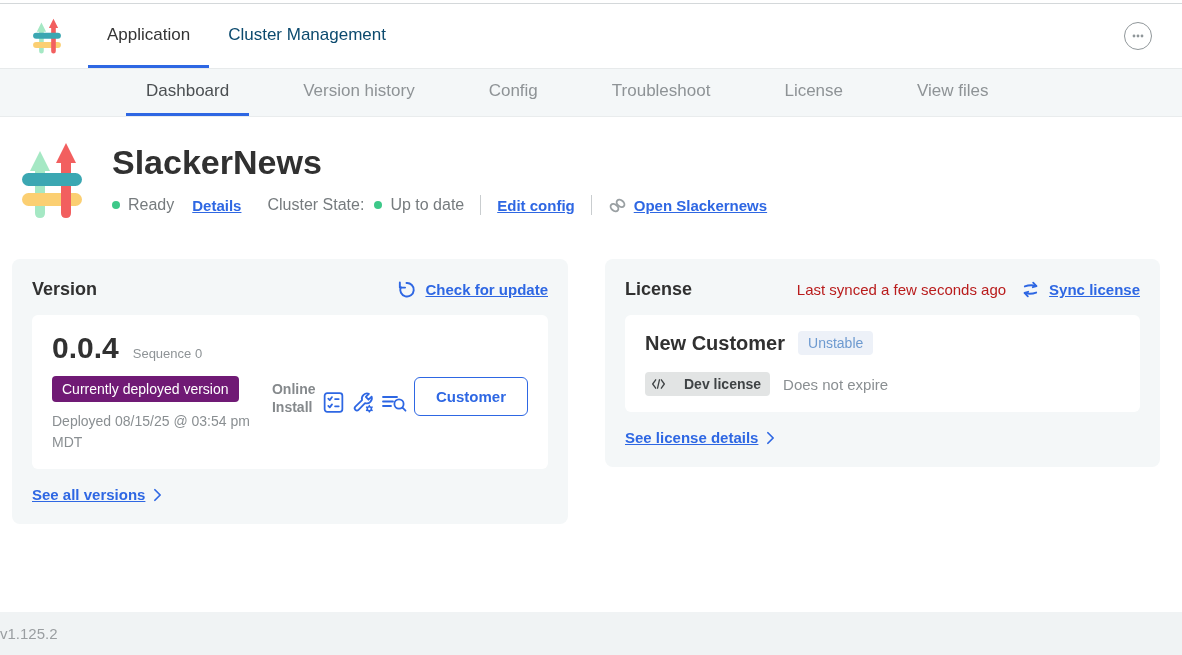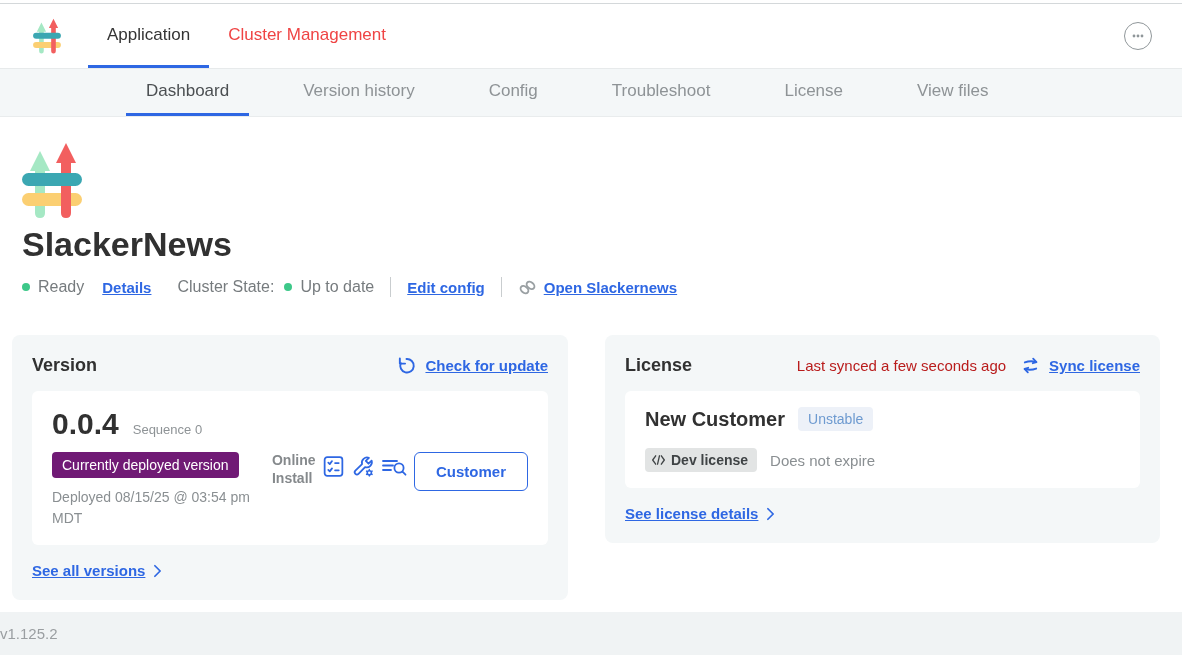--- a/index.html
+++ b/index.html
@@ -7,31 +7,31 @@
   body { width: 1182px; height: 655px; background: #fff; font-family: "Liberation Sans", sans-serif; }
   .page { position: relative; width: 1182px; height: 655px; overflow: hidden; background: #fff; }
 
   
   .topline { height: 4px; background: #fff; border-bottom: 1px solid #d4d8da; }
 
   
   .navbar { height: 65px; display: flex; align-items: stretch; padding: 0 30px 0 33px; border-bottom: 1px solid #e7eaeb; background: #fff; }
   .logo-small { align-self: center; width: 28px; height: 38px; margin-right: 27px; flex: none; }
   .nav-tabs { display: flex; }
-  .nav-tab { display: flex; align-items: center; padding: 0 19px; font-size: 17px; color: #ef4444; border-bottom: 3px solid transparent; cursor: pointer; white-space: nowrap; }
+  .nav-tab { display: flex; align-items: center; padding: 0 19px; font-size: 17px; color: #0c4a6e; border-bottom: 3px solid transparent; cursor: pointer; white-space: nowrap; }
   .nav-tab.active { color: #343434; border-bottom-color: #2e67e3; }
   .more-btn { margin-left: auto; align-self: center; width: 28px; height: 28px; border-radius: 50%; border: 1px solid #90979a; background: #fff; display: flex; align-items: center; justify-content: center; padding: 0; cursor: pointer; }
 
   
   .subnav { height: 48px; background: #f4f7f8; display: flex; padding-left: 126px; gap: 34px; border-bottom: 1px solid #e9eced; }
   .subnav-item { display: flex; align-items: center; padding: 0 20px; font-size: 17px; color: #8e9396; border-bottom: 3px solid transparent; cursor: pointer; white-space: nowrap; }
   .subnav-item.active { color: #4b4f52; border-bottom-color: #2e67e3; }
 
   
-  .hero { display: flex; margin: 22px 0 0 22px; flex-direction: column; }
+  .hero { display: flex; margin: 22px 0 0 22px; }
   .logo-big { width: 60px; height: 82px; margin-right: 30px; flex: none; }
   .hero-text { padding-top: 4px; }
   .app-title { margin: 0; font-size: 34px; font-weight: bold; color: #313131; line-height: 1.15; }
   .status-row { display: flex; align-items: center; margin-top: 13px; font-size: 16px; color: #767b7e; }
   .dot { width: 8px; height: 8px; border-radius: 50%; background: #3dc889; flex: none; }
   .status-label { margin-left: 8px; }
   .link { color: #2e67e3; font-weight: bold; text-decoration: underline; font-size: 15px; cursor: pointer; white-space: nowrap; }
   .details-link { margin-left: 18px; }
   .cluster-label { margin-left: 26px; }
   .cluster-dot { margin-left: 10px; }
@@ -50,32 +50,32 @@
   .inner-card { background: #fff; border-radius: 6px; margin-top: 15px; padding: 16px 20px 16px; }
   .card-footer-link { margin-top: 17px; display: inline-flex; align-items: center; gap: 8px; cursor: pointer; }
 
   
   .version-row1 { display: flex; align-items: baseline; gap: 14px; }
   .version-number { font-size: 30px; font-weight: bold; color: #313131; }
   .sequence { font-size: 13px; color: #8e9396; }
   .version-row2 { display: flex; justify-content: space-between; margin-top: 11px; }
   .deployed-badge { display: inline-block; background: #701a75; color: #fff; font-size: 14px; padding: 5px 10px; border-radius: 4px; }
   .deployed-at { margin-top: 9px; font-size: 14px; color: #8a8f92; max-width: 235px; line-height: 1.5; }
-  .deploy-right { display: flex; align-items: flex-start; gap: 2px; height: 40px; }
+  .deploy-right { display: flex; align-items: flex-end; gap: 2px; height: 40px; }
   .install-type { font-size: 14px; font-weight: bold; color: #85898c; line-height: 1.25; width: 46px; }
   .icon-btn { width: 28px; height: 28px; background: none; border: none; padding: 0; cursor: pointer; display: flex; align-items: center; justify-content: center; }
   .redeploy-btn { border: 1px solid #2e67e3; color: #2e67e3; background: #fff; font-weight: bold; font-size: 15px; padding: 10px 21px; border-radius: 6px; cursor: pointer; font-family: inherit; margin-left: 4px; }
 
   
   .last-synced { font-size: 15px; color: #b91c1c; margin-right: 6px; white-space: nowrap; }
   .license-row1 { display: flex; align-items: center; gap: 13px; }
   .customer-name { font-size: 20px; font-weight: bold; color: #313131; }
   .channel-badge { background: #edf1f8; color: #6d9ad0; font-size: 14px; padding: 4px 10px; border-radius: 4px; }
   .license-row2 { display: flex; align-items: center; margin-top: 17px; gap: 13px; }
-  .type-badge { display: inline-flex; align-items: center; gap: 5px; background: #e2e4e4; color: #3f4345; font-weight: bold; font-size: 14px; padding: 4px 9px 4px 6px; border-radius: 4px; }
+  .type-badge { display: inline-flex; align-items: center; gap: 18px; background: #e2e4e4; color: #3f4345; font-weight: bold; font-size: 14px; padding: 4px 9px 4px 6px; border-radius: 4px; }
   .expiry { font-size: 15px; color: #8a8f92; }
 
   
   .footer { position: absolute; left: 0; bottom: 0; width: 100%; height: 43px; background: #f0f3f4; display: flex; align-items: center; font-size: 15px; color: #9a9ea1; }
 
   svg { display: block; }
 </style>
 </head>
 <body>
 

